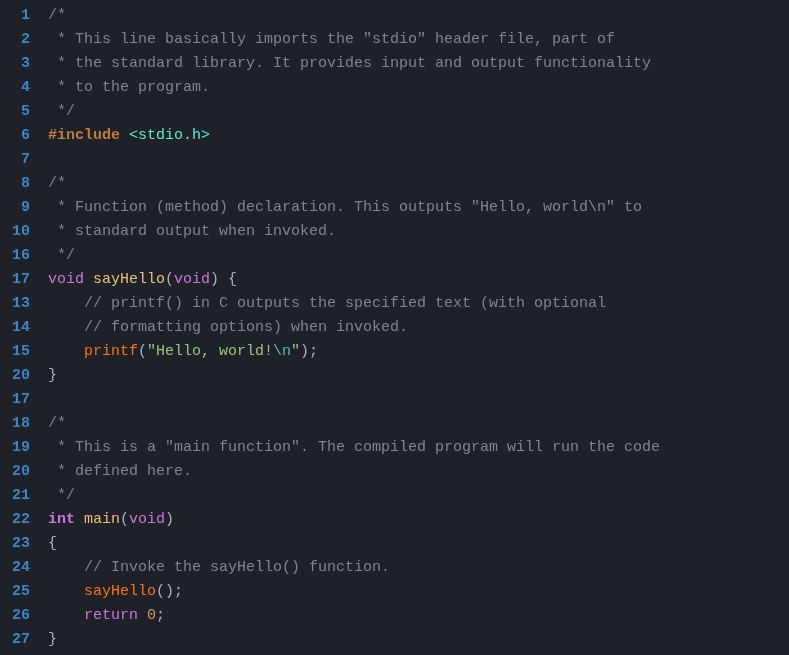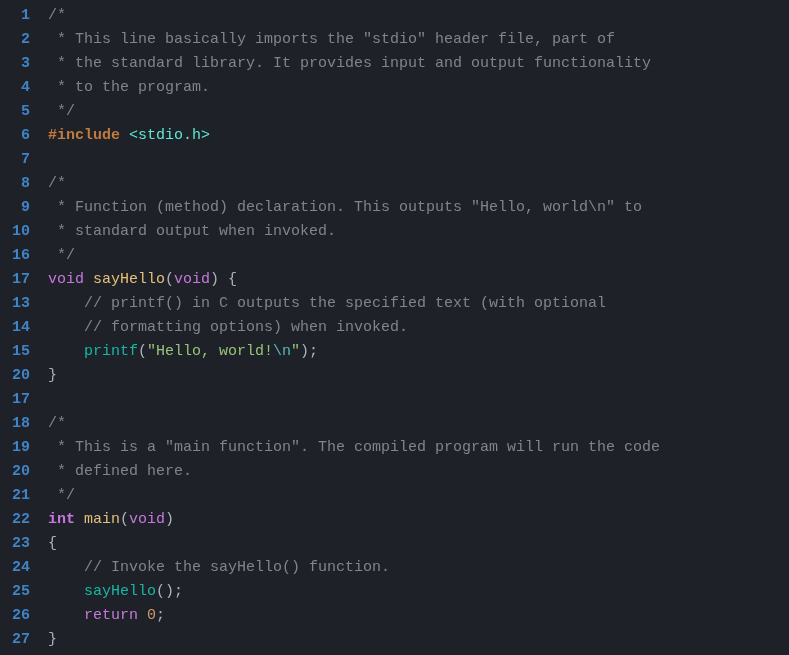--- a/index.html
+++ b/index.html
@@ -39,21 +39,21 @@
   .tok-comment { color: #7f848e; }
   .tok-preproc-kw { color: #c07b3d; font-weight: bold; }
   .tok-include-path { color: #5eead4; }
   .tok-string { color: #98c379; }
   .tok-escape { color: #56b6c2; }
   .tok-number { color: #d19a66; }
   .tok-punct { color: #abb2bf; }
   .tok-return { color: #c678dd; }
   .tok-void { color: #c678dd; }
   .tok-int { color: #c678dd; font-weight: bold; }
-  .tok-call { color: #14b8a6; }
+  .tok-call { color: #f97316; }
   .tok-plain { color: #abb2bf; }
   .tok-funcname { color: #e5c07b; }
 </style>
 </head>
 <body>
 
 <div class="editor">
   <div class="gutter" id="gutter">
       <div class="line lineno">1</div>
       <div class="line lineno">2</div>

